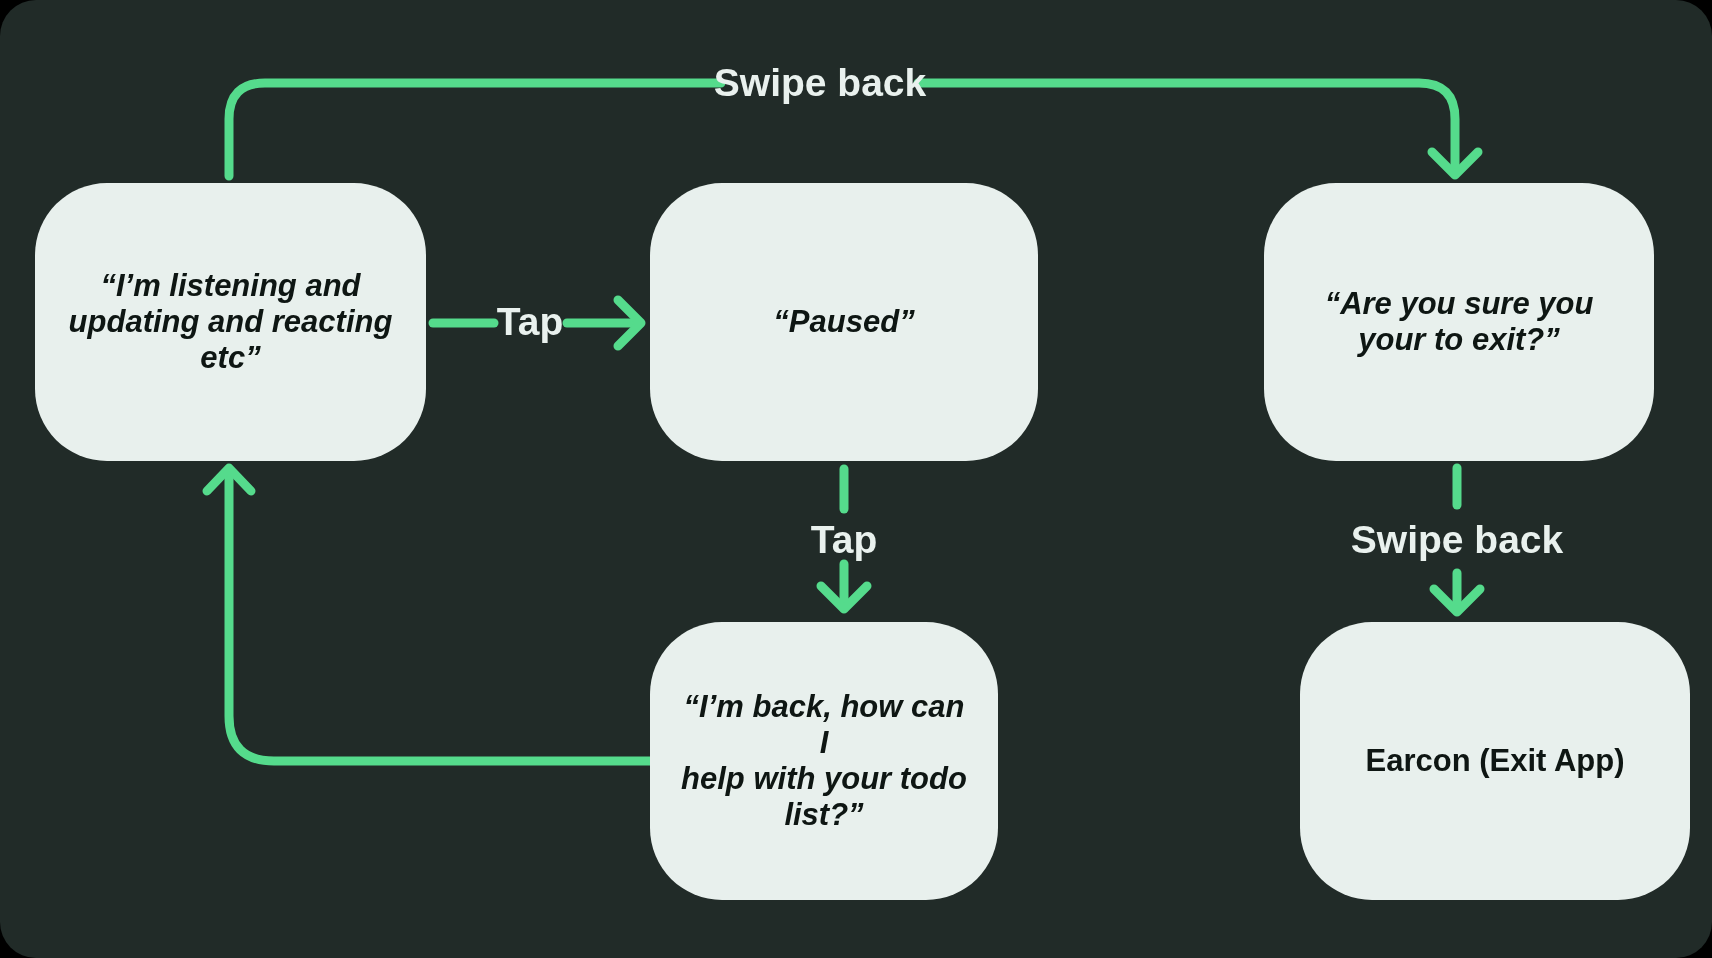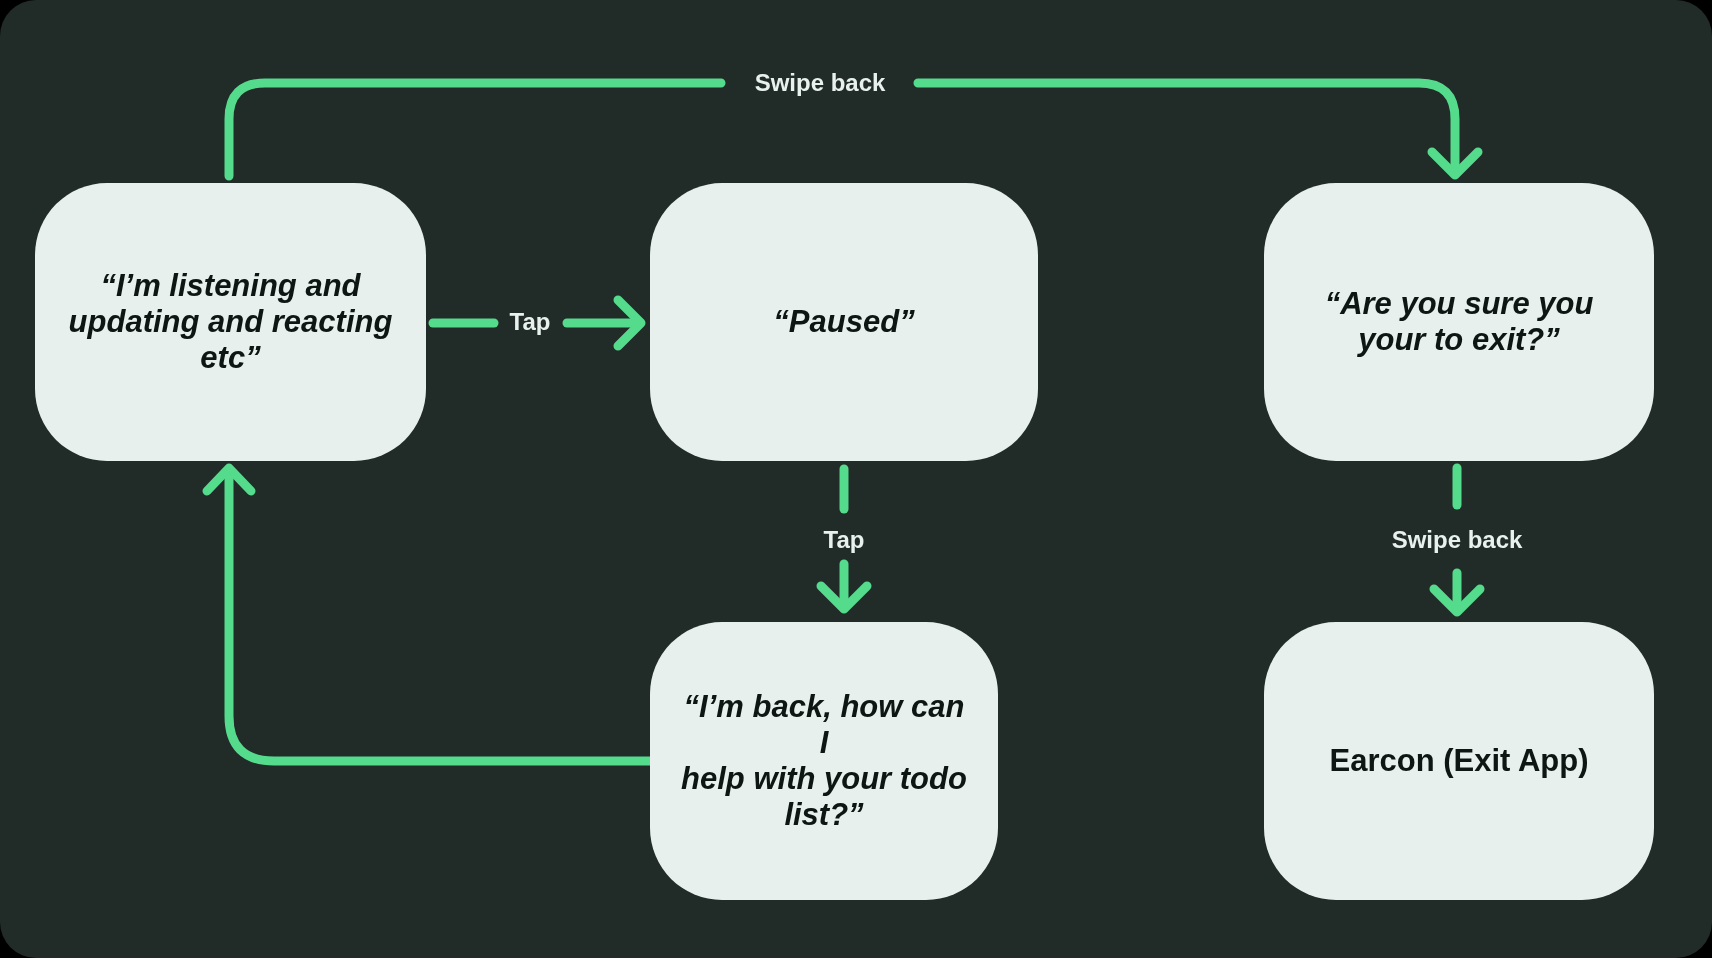--- a/index.html
+++ b/index.html
@@ -50,27 +50,27 @@
     line-height:1.16;
     padding:0 26px;
     box-sizing:border-box;
     white-space:pre-line;
   }
   .node.italic{font-style:italic;}
   .node-listening{left:35px;top:183px;width:391px;height:278px;}
   .node-paused{left:650px;top:183px;width:388px;height:278px;}
   .node-are-you-sure{left:1264px;top:183px;width:390px;height:278px;}
   .node-im-back{left:650px;top:622px;width:348px;height:278px;}
-  .node-earcon{left:1264px;top:622px;width:390px;height:278px;}
+  .node-earcon{left:1300px;top:622px;width:390px;height:278px;}
   .edge-label{
     position:absolute;
     transform:translate(-50%,-50%);
     color:var(--label-text);
     font-weight:700;
-    font-size:24px;
+    font-size:39px;
     white-space:nowrap;
   }
   .lbl-swipe-top{left:820px;top:83px;}
   .lbl-tap-right{left:530px;top:322px;}
   .lbl-tap-down{left:844px;top:540px;}
   .lbl-swipe-down{left:1457px;top:540px;}
 </style>
 </head>
 <body>
 

